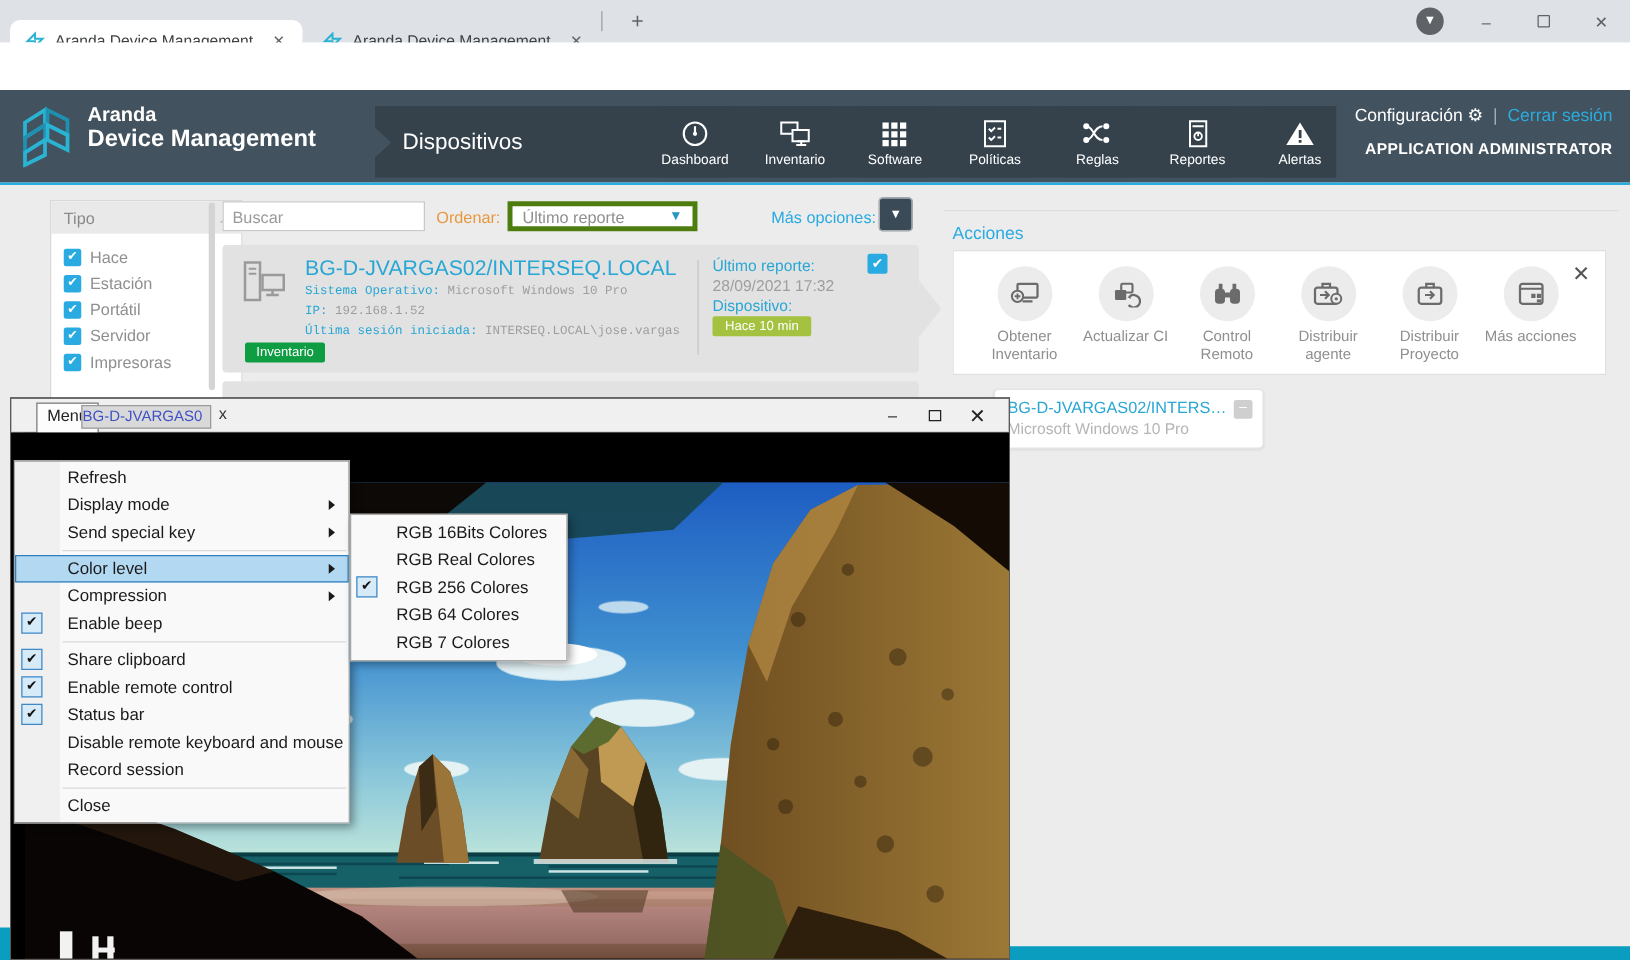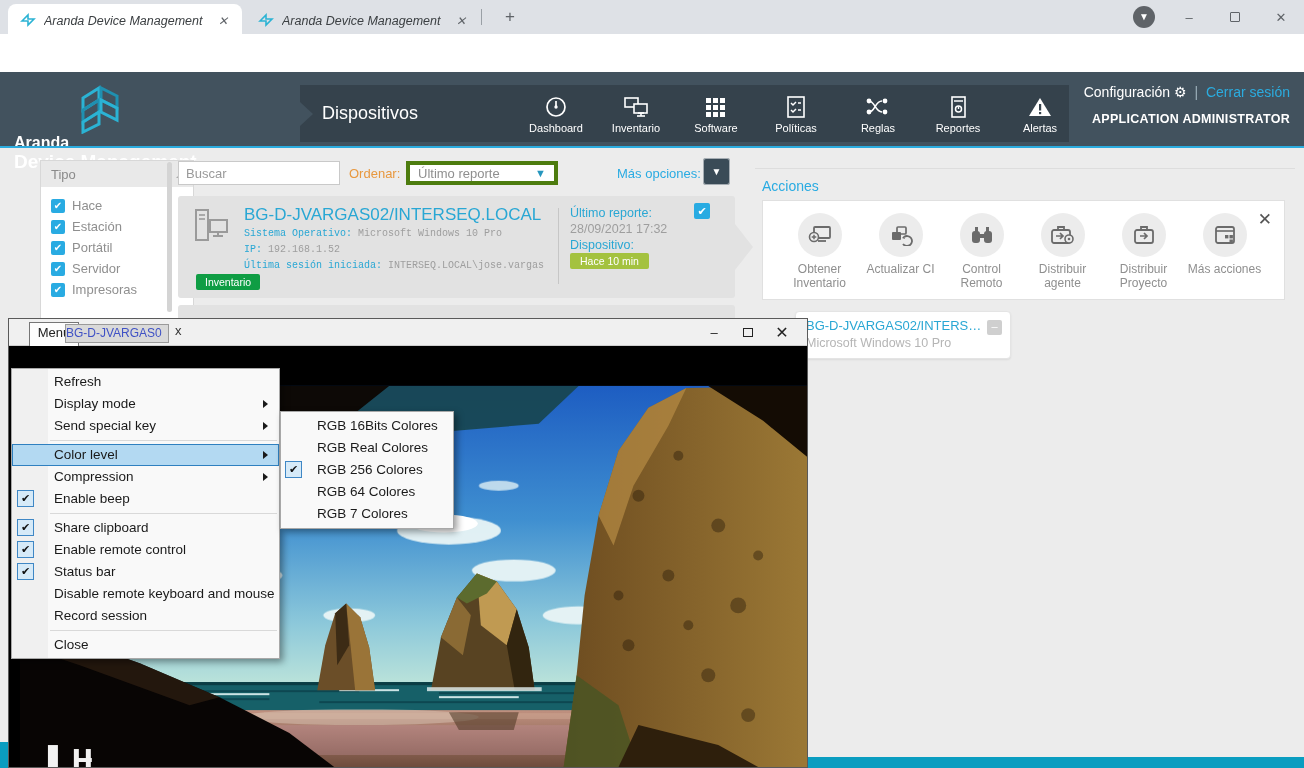--- a/index.html
+++ b/index.html
@@ -1,42 +1,42 @@
 <!DOCTYPE html>
 <html><head>
 <meta charset="utf-8">
 <style>
   * { margin:0; padding:0; box-sizing:border-box; }
   html,body { width:1304px; height:768px; overflow:hidden; }
   body { font-family:"Liberation Sans", sans-serif; background:#ececec; position:relative; }
 
   
   .tabstrip { position:absolute; left:0; top:0; width:1304px; height:34px; background:#dee1e6; }
-  .tab { position:absolute; top:4px; height:34px; width:234px; display:flex; align-items:center; padding:0 10px 0 12px; font-size:12.5px; color:#3c4043;font-style:italic; }
+  .tab { position:absolute; top:16px; height:34px; width:234px; display:flex; align-items:center; padding:0 10px 0 12px; font-size:12.5px; color:#3c4043; }
   .tab.active { background:#ffffff; border-radius:8px 8px 0 0; }
   .tab .fav { width:16px; height:16px; margin-right:8px; flex:0 0 auto; }
   .tab .t-label { flex:1; white-space:nowrap; overflow:hidden; }
   .tab .t-close { color:#5f6368; font-size:12px; padding:2px 4px; }
   .tab-sep { position:absolute; top:9px; left:481px; width:1px; height:16px; background:#9aa0a6; }
   .newtab { position:absolute; left:498px; top:5px; width:24px; height:24px; text-align:center; line-height:24px; font-size:17px; color:#5f6368; }
   .winctl { position:absolute; top:0; height:34px; display:flex; align-items:center; color:#5f6368; }
   .winctl span { width:46px; text-align:center; font-size:13px; }
   .upd-circle { position:absolute; left:1133px; top:6px; width:22px; height:22px; border-radius:50%; background:#5f6368; color:#fff; text-align:center; line-height:21px; font-size:10px; }
   .toolbar { position:absolute; left:0; top:34px; width:1304px; height:38px; background:#ffffff; }
   .nav-ic { position:absolute; top:43px; font-size:17px; color:#5f6368; }
   .omnibox { position:absolute; left:116px; top:39px; width:1014px; height:28px; background:#f1f3f4; border-radius:14px; display:flex; align-items:center; padding:0 14px; }
   .omnibox .info { color:#5f6368; font-size:13px; margin-right:10px; border:1px solid #5f6368; border-radius:50%; width:15px; height:15px; line-height:13px; text-align:center; font-size:10px; }
   .omnibox .url { font-size:13.5px; color:#202124; }
   .avatar { position:absolute; left:1188px; top:40px; width:26px; height:26px; border-radius:50%; background:#dadce0; overflow:hidden; }
   .avatar:after { content:""; position:absolute; left:8px; top:4px; width:10px; height:10px; border-radius:50%; background:#5f6368; box-shadow:0 12px 0 4px #5f6368; }
 
   
   .appheader { position:absolute; left:0; top:72px; width:1304px; height:74px; background:#42525e; }
   .accentline { position:absolute; left:0; top:146px; width:1304px; height:2px; background:#2bacdf; }
-  .logo { position:absolute; left:14px; top:84px; display:flex; align-items:center;flex-direction:column; }
+  .logo { position:absolute; left:14px; top:84px; display:flex; align-items:flex-start; }
   .logo svg { margin-right:10px; }
   .logo .l1 { color:#fff; font-size:16px; font-weight:600; line-height:18px; }
   .logo .l2 { color:#fff; font-size:19px; font-weight:700; line-height:20px; }
   .pageband { position:absolute; left:300px; top:85px; width:768px; height:57px; background:#35424c; }
   .pageband:before { content:""; position:absolute; left:0; top:50%; margin-top:-12px; border-top:12px solid transparent; border-bottom:12px solid transparent; border-left:13px solid #42525e; }
   .pagetitle { position:absolute; left:322px; top:103px; font-size:18px; color:#fff; }
   .navitem { position:absolute; top:85px; width:58px; height:57px; background:#35424c; color:#fff; text-align:center; }
   .navitem .nicon { height:34px; display:flex; align-items:flex-end; justify-content:center; padding-top:8px; }
   .navitem .nlabel { font-size:11px; margin-top:3px; }
   .hdr-right1 { position:absolute; right:14px; top:84px; font-size:14px; color:#fff; }

